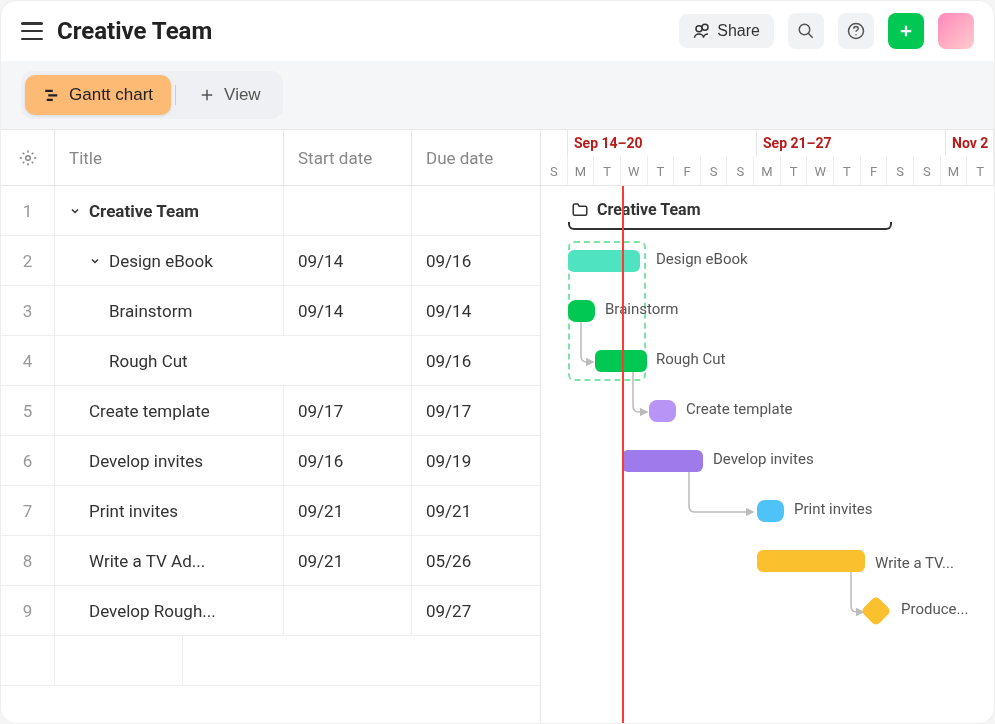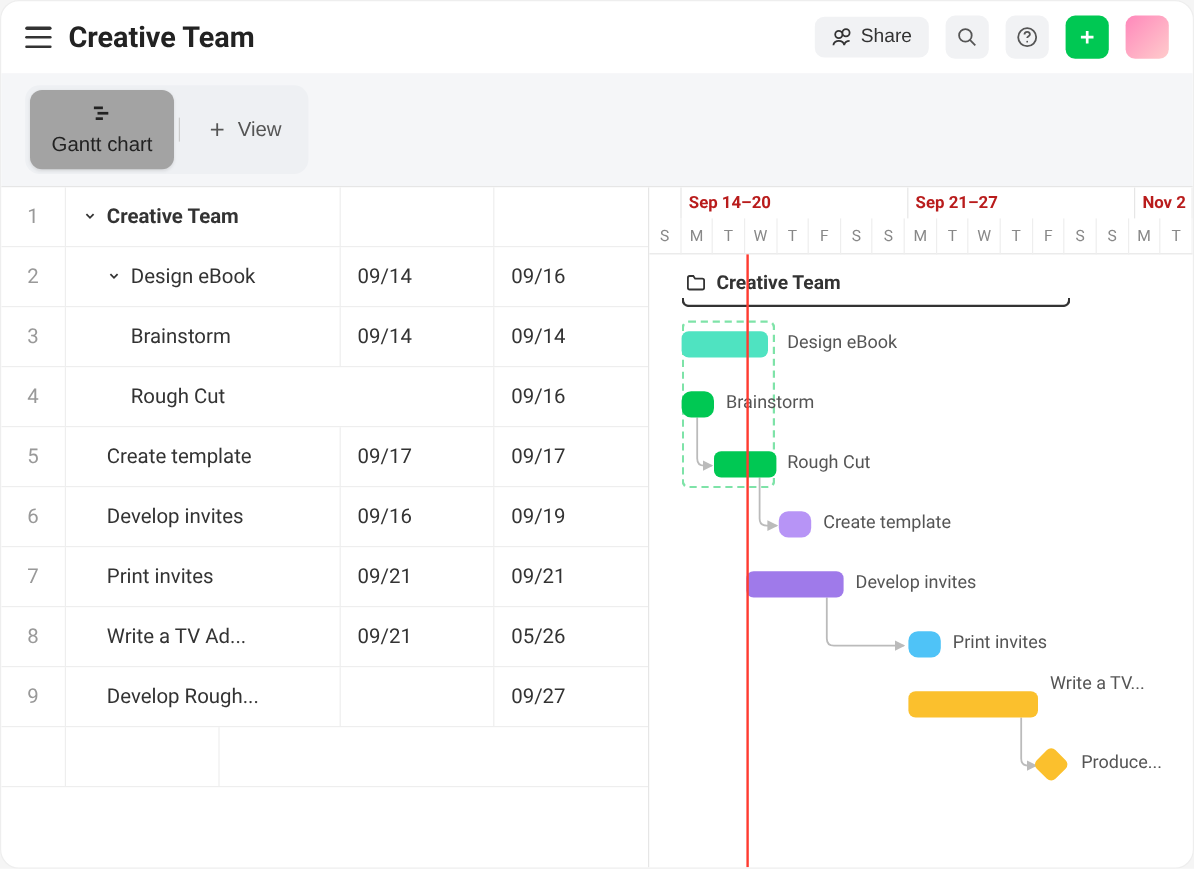--- a/index.html
+++ b/index.html
@@ -14,21 +14,21 @@
 .spacer { flex: 1; }
 .share-btn { display: flex; align-items: center; gap: 6px; background: #f1f2f4; border-radius: 8px; padding: 8px 14px; font-size: 16px; color: #333; cursor: pointer; border: none; }
 .icon-btn { width: 36px; height: 36px; border-radius: 8px; background: #f1f2f4; display: flex; align-items: center; justify-content: center; cursor: pointer; border: none; color: #555; }
 .add-btn { width: 36px; height: 36px; border-radius: 8px; background: #00c853; display: flex; align-items: center; justify-content: center; cursor: pointer; border: none; color: #fff; font-size: 22px; }
 .avatar { width: 36px; height: 36px; border-radius: 8px; background: linear-gradient(135deg,#f8b,#fcc); cursor: pointer; }
 
 
 .tabs-wrap { background: #f5f6f8; padding: 10px 20px; }
 .tabs { display: inline-flex; background: #eef0f3; border-radius: 12px; padding: 4px; gap: 0; align-items: center; }
 .tab { display: flex; align-items: center; gap: 8px; padding: 10px 18px; font-size: 17px; color: #555; cursor: pointer; border-radius: 10px; border: none; background: transparent; }
-.tab.active { background: #a3a3a3; color: #222; box-shadow: 0 1px 3px rgba(0,0,0,.1); flex-direction: column; }
+.tab.active { background: #fdba74; color: #222; box-shadow: 0 1px 3px rgba(0,0,0,.1); }
 .tab-sep { width: 1px; height: 20px; background: #ccc; margin: 0 4px; }
 
 
 .main { flex: 1; display: flex; overflow: hidden; border-top: 1px solid #e6e6e6; }
 .left { width: 540px; border-right: 1px solid #e6e6e6; display: flex; flex-direction: column; }
 .right { flex: 1; position: relative; overflow: hidden; }
 
 
 .lhdr { display: flex; height: 56px; border-bottom: 1px solid #e6e6e6; align-items: center; color: #888; font-size: 17px; }
 .col-gear { width: 54px; display:flex; align-items:center; justify-content:center; border-right:1px solid #e6e6e6; height:100%; }
@@ -128,20 +128,31 @@
             <line x1="5" y1="12" x2="19" y2="12" stroke="currentColor" stroke-width="2"></line>
           </svg>
         <span>View</span>
       </button>
     </div>
   </div>
 
   <div class="main">
 
     <div class="left">
+      <div class="lhdr">
+        <div class="col-gear">
+          <svg class="ic" viewBox="0 0 24 24">
+              <circle cx="12" cy="12" r="3" fill="none" stroke="#888" stroke-width="2"></circle>
+              <path d="M12 2v3M12 19v3M4 12H1M23 12h-3M5 5l2 2M17 17l2 2M19 5l-2 2M7 17l-2 2" stroke="#888" stroke-width="2"></path>
+            </svg>
+        </div>
+        <div class="col-title">Title</div>
+        <div class="col-date">Start date</div>
+        <div class="col-date">Due date</div>
+      </div>
       <div id="rows">
           <div class="row bold">
             <div class="num">1</div>
             <div class="tcell">
               <span><svg width="12" height="12" viewBox="0 0 24 24">
                   <path d="M6 9l6 6 6-6" fill="none" stroke="#333" stroke-width="3"></path>
                 </svg></span>
               <span>Creative Team</span>
             </div>
             <div class="dcell"></div>
@@ -283,20 +294,20 @@
             <div class="bar-label" style="left: 64px; top: 114px;">Brainstorm</div>
             <div class="bar" style="left: 54px; top: 164px; width: 52px; background: rgb(0, 200, 83);"></div>
             <div class="bar-label" style="left: 115px; top: 164px;">Rough Cut</div>
             <div class="bar" style="left: 108px; top: 214px; width: 27px; background: rgb(183, 148, 246); border-radius: 8px;"></div>
             <div class="bar-label" style="left: 145px; top: 214px;">Create template</div>
             <div class="bar" style="left: 81px; top: 264px; width: 81px; background: rgb(159, 122, 234);"></div>
             <div class="bar-label" style="left: 172px; top: 264px;">Develop invites</div>
             <div class="bar" style="left: 216px; top: 314px; width: 27px; background: rgb(79, 195, 247); border-radius: 8px;"></div>
             <div class="bar-label" style="left: 253px; top: 314px;">Print invites</div>
             <div class="bar" style="left: 216px; top: 364px; width: 108px; background: rgb(251, 192, 45);"></div>
-            <div class="bar-label" style="left: 334px; top: 348px;">Write a TV...</div>
+            <div class="bar-label" style="left: 334px; top: 368px;">Write a TV...</div>
             <div class="diamond" style="left: 324px; top: 414px; background: rgb(251, 192, 45);"></div>
             <div class="bar-label" style="left: 360px; top: 414px;">Produce...</div>
           </div>
       </div>
     </div>
   </div>
 </div>
 
 </body></html>

